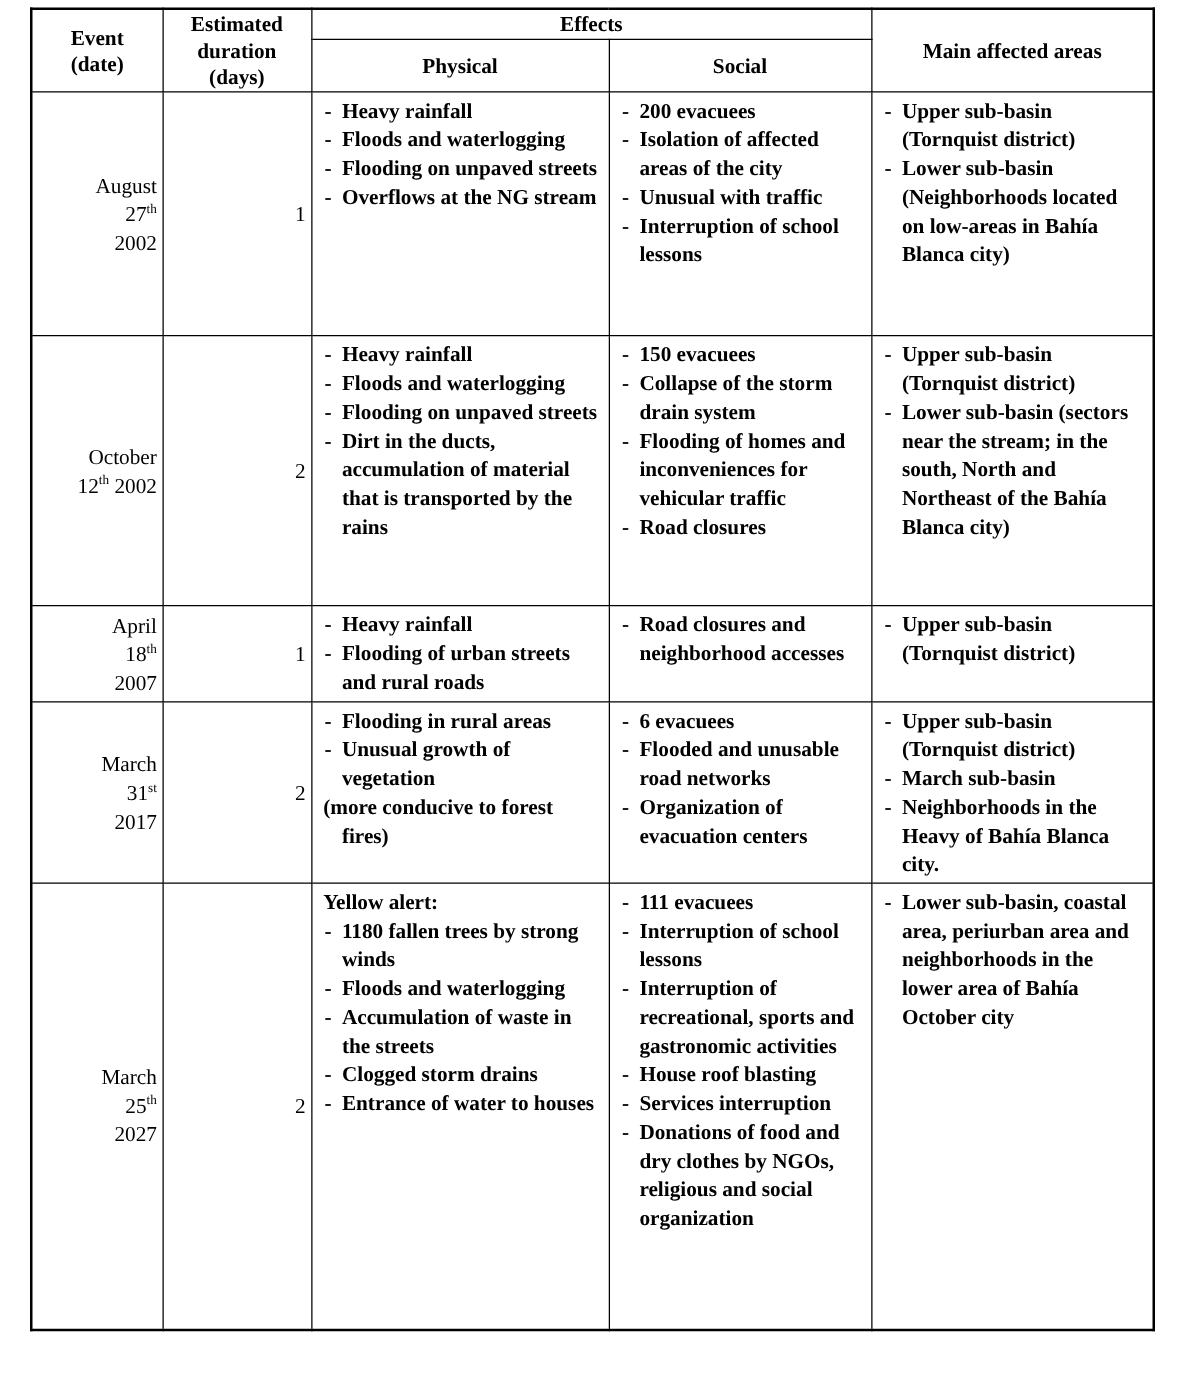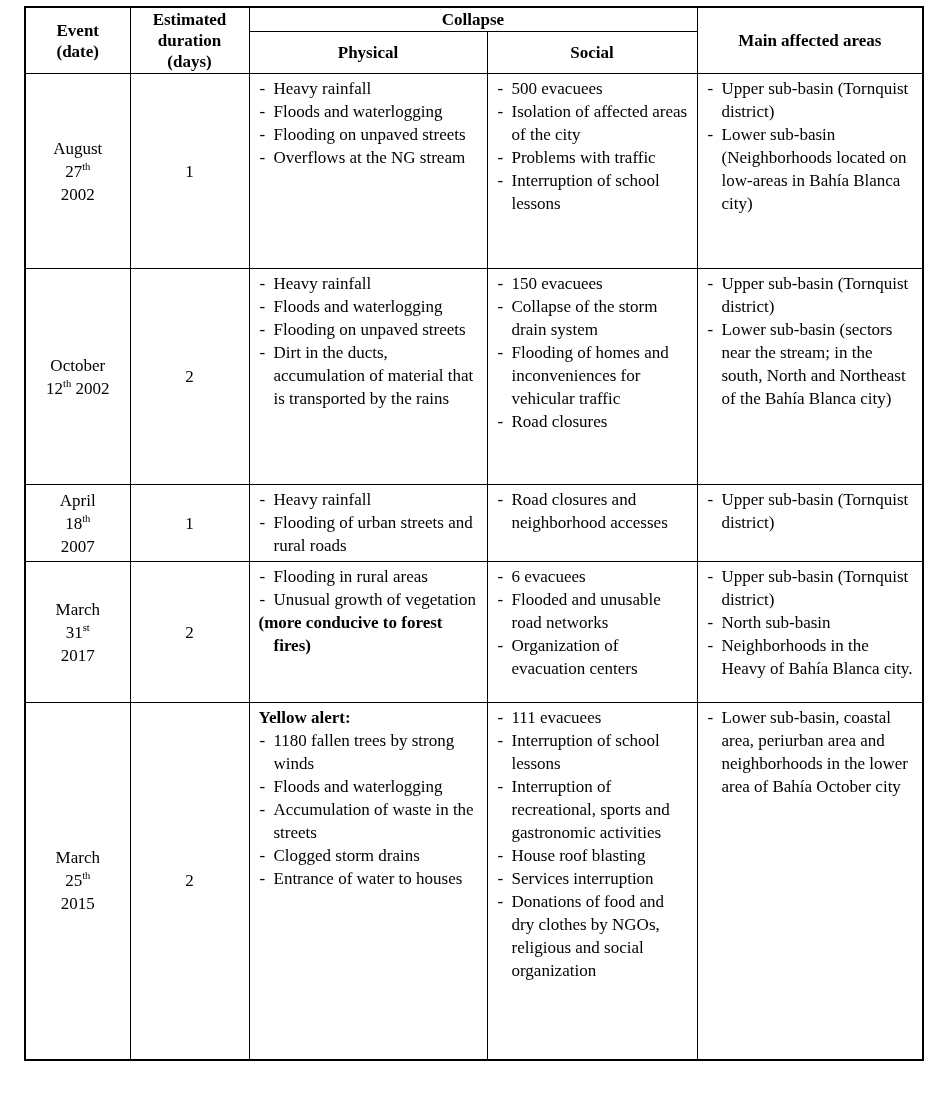--- a/index.html
+++ b/index.html
@@ -5,28 +5,28 @@
   html,body{margin:0;padding:0;background:#fff;}
   .page{position:relative;width:944px;height:1104px;background:#ffffff;overflow:hidden;
         font-family:"Liberation Serif","DejaVu Serif",serif;color:#000;}
   table.events{position:absolute;left:24px;top:6px;width:898px;border-collapse:collapse;
         table-layout:fixed;font-size:17px;line-height:23px;border:2px solid #000;}
   th,td{border:1px solid #000;box-sizing:border-box;}
   thead th{font-weight:bold;text-align:center;vertical-align:middle;padding:1px 16px;line-height:21px;}
   thead tr.hrow1{height:24px;}
   thead tr.hrow2{height:42px;}
   td{vertical-align:top;padding:3px 7px 3px 9px;}
-  td.c-center{text-align:center;vertical-align:middle;padding:2px 4px;margin-left:32px;}
+  td.c-center{text-align:right;vertical-align:middle;padding:2px 4px;margin-left:32px;}
   tbody tr:nth-child(1){height:195px;}
   tbody tr:nth-child(2){height:216px;}
   tbody tr:nth-child(3){height:77px;}
   tbody tr:nth-child(4){height:141px;}
   tbody tr:nth-child(5){height:357px;}
   ul.blist{list-style:none;margin:0;padding:0;}
-  ul.blist li{position:relative;padding-left:15px;}
+  ul.blist li{position:relative;padding-left:15px;font-weight:bold;}
   ul.blist li::before{content:"-";position:absolute;left:1px;}
   .flush{padding-left:15px;text-indent:-15px;font-weight:bold;}
   sup{font-size:0.62em;line-height:0;vertical-align:super;}
   b{font-weight:normal;}
 </style>
 </head>
 <body>
 
 <div class="page">
   <table class="events">
@@ -34,21 +34,21 @@
       <col style="width:105px">
       <col style="width:119px">
       <col style="width:238px">
       <col style="width:210px">
       <col style="width:226px">
     </colgroup>
     <thead>
       <tr class="hrow1">
         <th rowspan="2">Event (date)</th>
         <th rowspan="2">Estimated duration (days)</th>
-        <th colspan="2">Collapse</th>
+        <th colspan="2">Effects</th>
         <th rowspan="2">Main affected areas</th>
       </tr>
       <tr class="hrow2">
         <th>Physical</th>
         <th>Social</th>
       </tr>
     </thead>
     <tbody>
         <tr>
           <td class="c-center">
@@ -60,23 +60,23 @@
           <td>
             <ul class="blist">
               <li>Heavy rainfall</li>
               <li>Floods and waterlogging</li>
               <li>Flooding on unpaved streets</li>
               <li>Overflows at the NG stream</li>
             </ul>
           </td>
           <td>
             <ul class="blist">
-              <li>500 evacuees</li>
+              <li>200 evacuees</li>
               <li>Isolation of affected areas of the city</li>
-              <li>Problems with traffic</li>
+              <li>Unusual with traffic</li>
               <li>Interruption of school lessons</li>
             </ul>
           </td>
           <td>
             <ul class="blist">
               <li>Upper sub-basin (Tornquist district)</li>
               <li>Lower sub-basin (Neighborhoods located on low-areas in Bahía Blanca city)</li>
             </ul>
           </td>
         </tr>
@@ -150,30 +150,30 @@
           <td>
             <ul class="blist">
               <li>6 evacuees</li>
               <li>Flooded and unusable road networks</li>
               <li>Organization of evacuation centers</li>
             </ul>
           </td>
           <td>
             <ul class="blist">
               <li>Upper sub-basin (Tornquist district)</li>
-              <li>North sub-basin</li>
+              <li>March sub-basin</li>
               <li>Neighborhoods in the Heavy of Bahía Blanca city.</li>
             </ul>
           </td>
         </tr>
         <tr>
           <td class="c-center">
             <div>March</div>
             <div>25<sup>th</sup></div>
-            <div><b>2015</b></div>
+            <div><b>2027</b></div>
           </td>
           <td class="c-center">2</td>
           <td>
             <div class="flush">Yellow alert:</div>
             <ul class="blist">
               <li>1180 fallen trees by strong winds</li>
               <li>Floods and waterlogging</li>
               <li>Accumulation of waste in the streets</li>
               <li>Clogged storm drains</li>
               <li>Entrance of water to houses</li>

